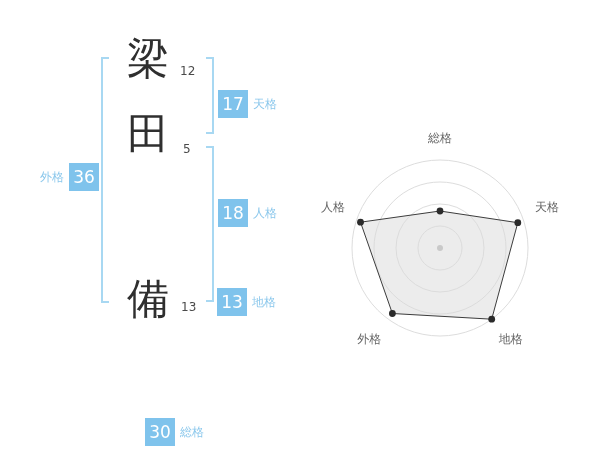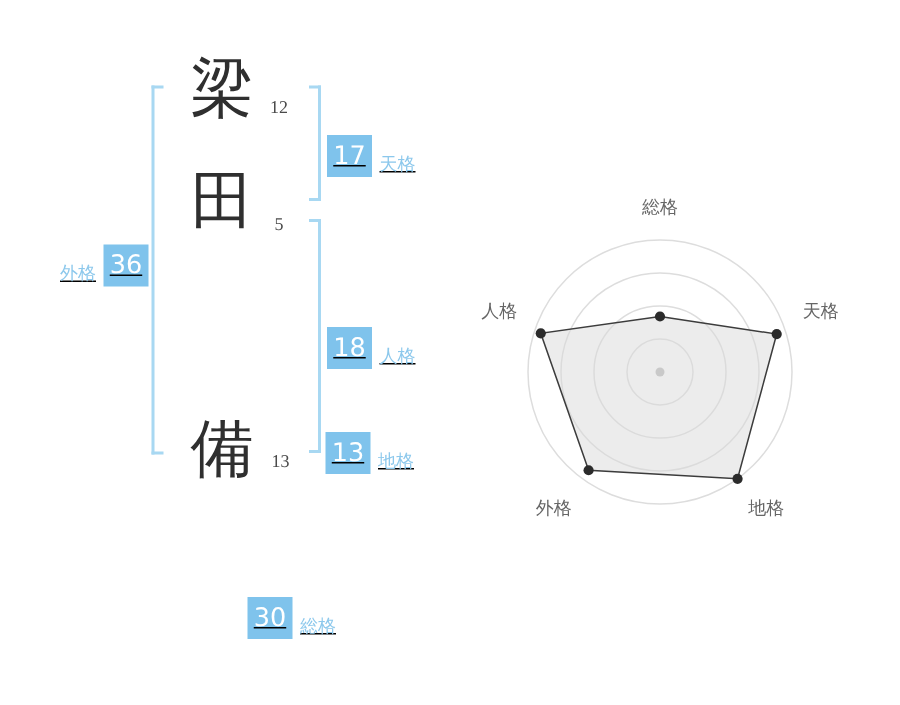--- a/index.html
+++ b/index.html
@@ -6,21 +6,21 @@
   html, body { margin: 0; padding: 0; background: #fff; }
   body { font-family: "DejaVu Sans", "Liberation Sans", sans-serif; }
   .stage {
     position: relative; width: 600px; height: 470px; background: #fff; overflow: hidden;
     --accent: #7fc3ec; --bracket: #a8d8f2; --label-blue: #8cc8ec;
   }
   .kanji { position: absolute; font-size: 42px; line-height: 1; color: #2f2f2f; letter-spacing: 0; }
   .c1 { left: 127px; top: 38px; }
   .c2 { left: 127px; top: 113px; }
   .c3 { left: 127px; top: 278px; }
-  .stroke { position: absolute; font-size: 12px; color: #4a4a4a; font-family: Liberation Serif, serif; }
+  .stroke { position: absolute; font-size: 12px; color: #4a4a4a; }
   .s1 { left: 180px; top: 64px; }
   .s2 { left: 183px; top: 142px; }
   .s3 { left: 181px; top: 300px; }
   .bracket { position: absolute; width: 8px; }
   .bracket-left {
     left: 101px; top: 57px; height: 246px;
     border-left: 2px solid var(--bracket);
     border-top: 2px solid var(--bracket);
     border-bottom: 2px solid var(--bracket);
   }
@@ -29,32 +29,32 @@
     border-right: 2px solid var(--bracket);
     border-top: 2px solid var(--bracket);
     border-bottom: 2px solid var(--bracket);
   }
   .bracket-r2 {
     left: 206px; top: 146px; height: 156px;
     border-right: 2px solid var(--bracket);
     border-top: 2px solid var(--bracket);
     border-bottom: 2px solid var(--bracket);
   }
-  .kaku { position: absolute; display: flex; align-items: flex-end; gap: 5px; text-decoration: underline; }
+  .kaku { position: absolute; display: flex; align-items: center; gap: 5px; }
   .kaku-value {
     display: flex; align-items: center; justify-content: center;
     width: 30px; height: 28px; background: var(--accent);
     color: #fff; font-size: 17px; flex: 0 0 auto;
   }
   .kaku-label { font-size: 12px; color: var(--label-blue); white-space: nowrap; }
   .gaikaku { left: 40px;  top: 163px; }
   .tenkaku { left: 218px; top: 90px; }
-  .jinkaku { left: 218px; top: 199px; margin-top: 19px; }
+  .jinkaku { left: 218px; top: 199px; }
   .chikaku { left: 217px; top: 288px; }
-  .soukaku { left: 145px; top: 398px; margin-left: 20px; }
+  .soukaku { left: 145px; top: 418px; }
   .radar { position: absolute; left: 295px; top: 112px; }
 </style>
 </head>
 <body>
 
 <div class="stage" style="--accent: #7fc3ec; --bracket: #a8d8f2; --label-blue: #8cc8ec; --ring: #dddddd; --axis-label: #666666; --polygon-fill: #d9d9d9; --polygon-stroke: #3c3c3c; --point: #2b2b2b; --center-dot: #b9b9b9;">
 
   <div class="kanji c1">梁</div>
   <div class="stroke s1">12</div>
 

